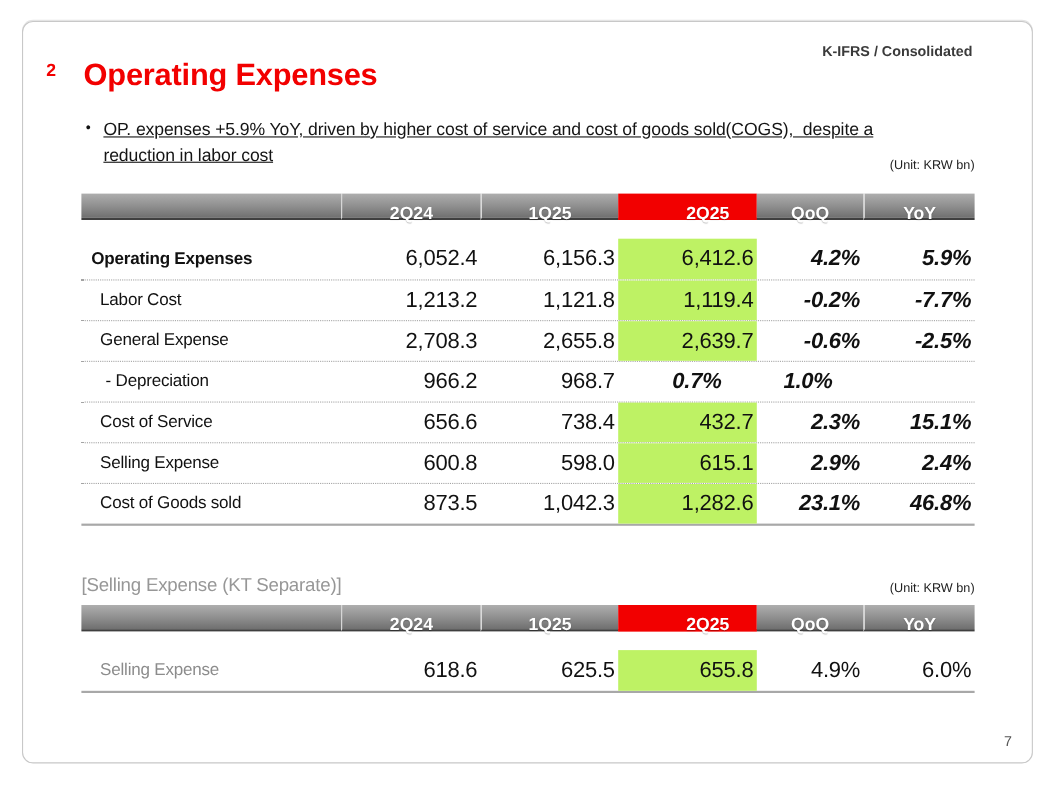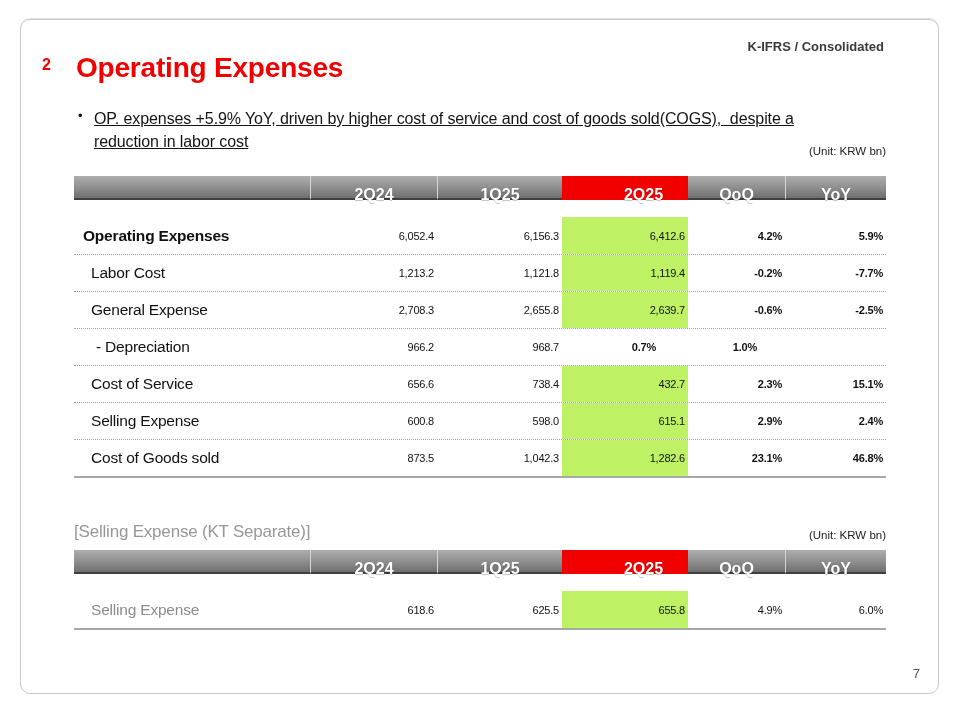--- a/index.html
+++ b/index.html
@@ -60,29 +60,29 @@
     background:#f20000;border-bottom-color:#f20000;border-left:none;
   }
   .t-hcell.hl + .t-hcell{border-left:none;}
 
   .t-body{border-bottom:2px solid #a8a8a8;}
   .t-row{display:flex;height:37px;box-sizing:border-box;}
   .t-row + .t-row{border-top:1px dotted #a3a3a3;}
   .t-cell{
     box-sizing:border-box;flex:none;height:100%;
     display:flex;align-items:center;justify-content:flex-end;
-    font-size:11px;color:#111;padding-right:3px;letter-spacing:-0.2px;
+    font-size:20px;color:#111;padding-right:3px;letter-spacing:-0.2px;
   }
   .t-label{justify-content:flex-start;font-size:15.5px;padding-right:0;}
   .ind0{padding-left:9px;}
   .ind1{padding-left:17px;}
   .ind2{padding-left:22px;}
   .bold-label{font-weight:bold;}
   .band{background:#bef264;}
-  [data-pct-bold="true"] .t-pct{font-weight:bold;}
+  [data-pct-bold="true"] .t-pct{font-weight:bold;font-style:italic;}
   [data-label-gray="true"] .t-label{color:#8c8c8c;}
 </style>
 </head>
 <body>
 
 <div class="slide-frame"></div>
 
 <div class="idx">2</div>
 <div class="title">Operating Expenses</div>
 <div class="kifrs">K-IFRS / Consolidated</div>

